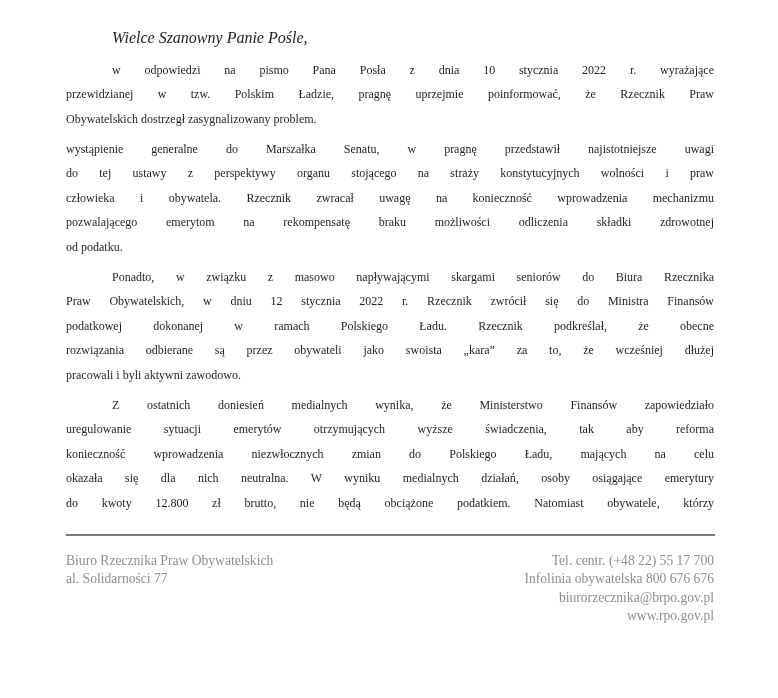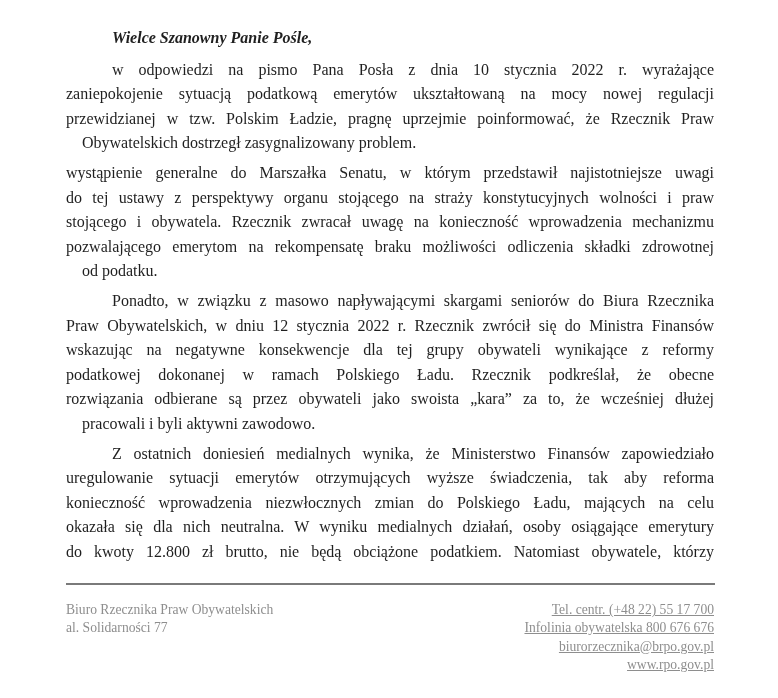--- a/index.html
+++ b/index.html
@@ -20,38 +20,36 @@
   }
   .letter-body {
     width: 648px;
   }
   .salutation {
     font-style: italic;
     font-size: 16px;
     line-height: 24.5px;
     text-indent: 46px;
     margin-bottom: 7px;
-    font-weight: bold;
   }
   .paragraph {
     margin: 0 0 5.5px 0;
   }
   .line {
-    font-size: 16px;
+    font-size: 12px;
     line-height: 24.5px;
     white-space: normal;
     text-align: justify;
     text-align-last: justify;
   }
   .line.indent {
     text-indent: 46px;
   }
   .line.flush {
     text-align-last: left;
-    margin-left: 16px;
   }
   .footer-rule {
     width: 649px;
     height: 0;
     border-top: 2px solid #7a7a7a;
     margin-top: 19px;
   }
   .footer {
     width: 648px;
     display: flex;
@@ -60,54 +58,51 @@
     color: #8e8e8e;
     font-size: 13.6px;
     line-height: 18.4px;
     gap: 21px;
   }
   .footer-col-left {
     text-align: left;
   }
   .footer-col-right {
     text-align: right;
-    text-decoration: underline;
   }
   .footer-line {
     white-space: nowrap;
   }
 </style>
 </head>
 <body>
 
 <div class="page">
 
   <div class="letter-body">
 
     <div class="salutation">Wielce Szanowny Panie Pośle,</div>
 
     <div class="paragraph">
       <div class="line indent">w odpowiedzi na pismo Pana Posła z dnia 10 stycznia 2022 r. wyrażające</div>
-      <div class="line">zaniepokojenie sytuacją podatkową emerytów ukształtowaną na mocy nowej regulacji</div>
       <div class="line">przewidzianej w tzw. Polskim Ładzie, pragnę uprzejmie poinformować, że Rzecznik Praw</div>
       <div class="line flush">Obywatelskich dostrzegł zasygnalizowany problem.</div>
     </div>
 
     <div class="paragraph">
-      <div class="line">wystąpienie generalne do Marszałka Senatu, w którym przedstawił najistotniejsze uwagi</div>
+      <div class="line">wystąpienie generalne do Marszałka Senatu, w pragnę przedstawił najistotniejsze uwagi</div>
       <div class="line">do tej ustawy z perspektywy organu stojącego na straży konstytucyjnych wolności i praw</div>
-      <div class="line">stojącego i obywatela. Rzecznik zwracał uwagę na konieczność wprowadzenia mechanizmu</div>
+      <div class="line">człowieka i obywatela. Rzecznik zwracał uwagę na konieczność wprowadzenia mechanizmu</div>
       <div class="line">pozwalającego emerytom na rekompensatę braku możliwości odliczenia składki zdrowotnej</div>
       <div class="line flush">od podatku.</div>
     </div>
 
     <div class="paragraph">
       <div class="line indent">Ponadto, w związku z masowo napływającymi skargami seniorów do Biura Rzecznika</div>
       <div class="line">Praw Obywatelskich, w dniu 12 stycznia 2022 r. Rzecznik zwrócił się do Ministra Finansów</div>
-      <div class="line">wskazując na negatywne konsekwencje dla tej grupy obywateli wynikające z reformy</div>
       <div class="line">podatkowej dokonanej w ramach Polskiego Ładu. Rzecznik podkreślał, że obecne</div>
       <div class="line">rozwiązania odbierane są przez obywateli jako swoista „kara” za to, że wcześniej dłużej</div>
       <div class="line flush">pracowali i byli aktywni zawodowo.</div>
     </div>
 
     <div class="paragraph">
       <div class="line indent">Z ostatnich doniesień medialnych wynika, że Ministerstwo Finansów zapowiedziało</div>
       <div class="line">uregulowanie sytuacji emerytów otrzymujących wyższe świadczenia, tak aby reforma</div>
       <div class="line">konieczność wprowadzenia niezwłocznych zmian do Polskiego Ładu, mających na celu</div>
       <div class="line">okazała się dla nich neutralna. W wyniku medialnych działań, osoby osiągające emerytury</div>

